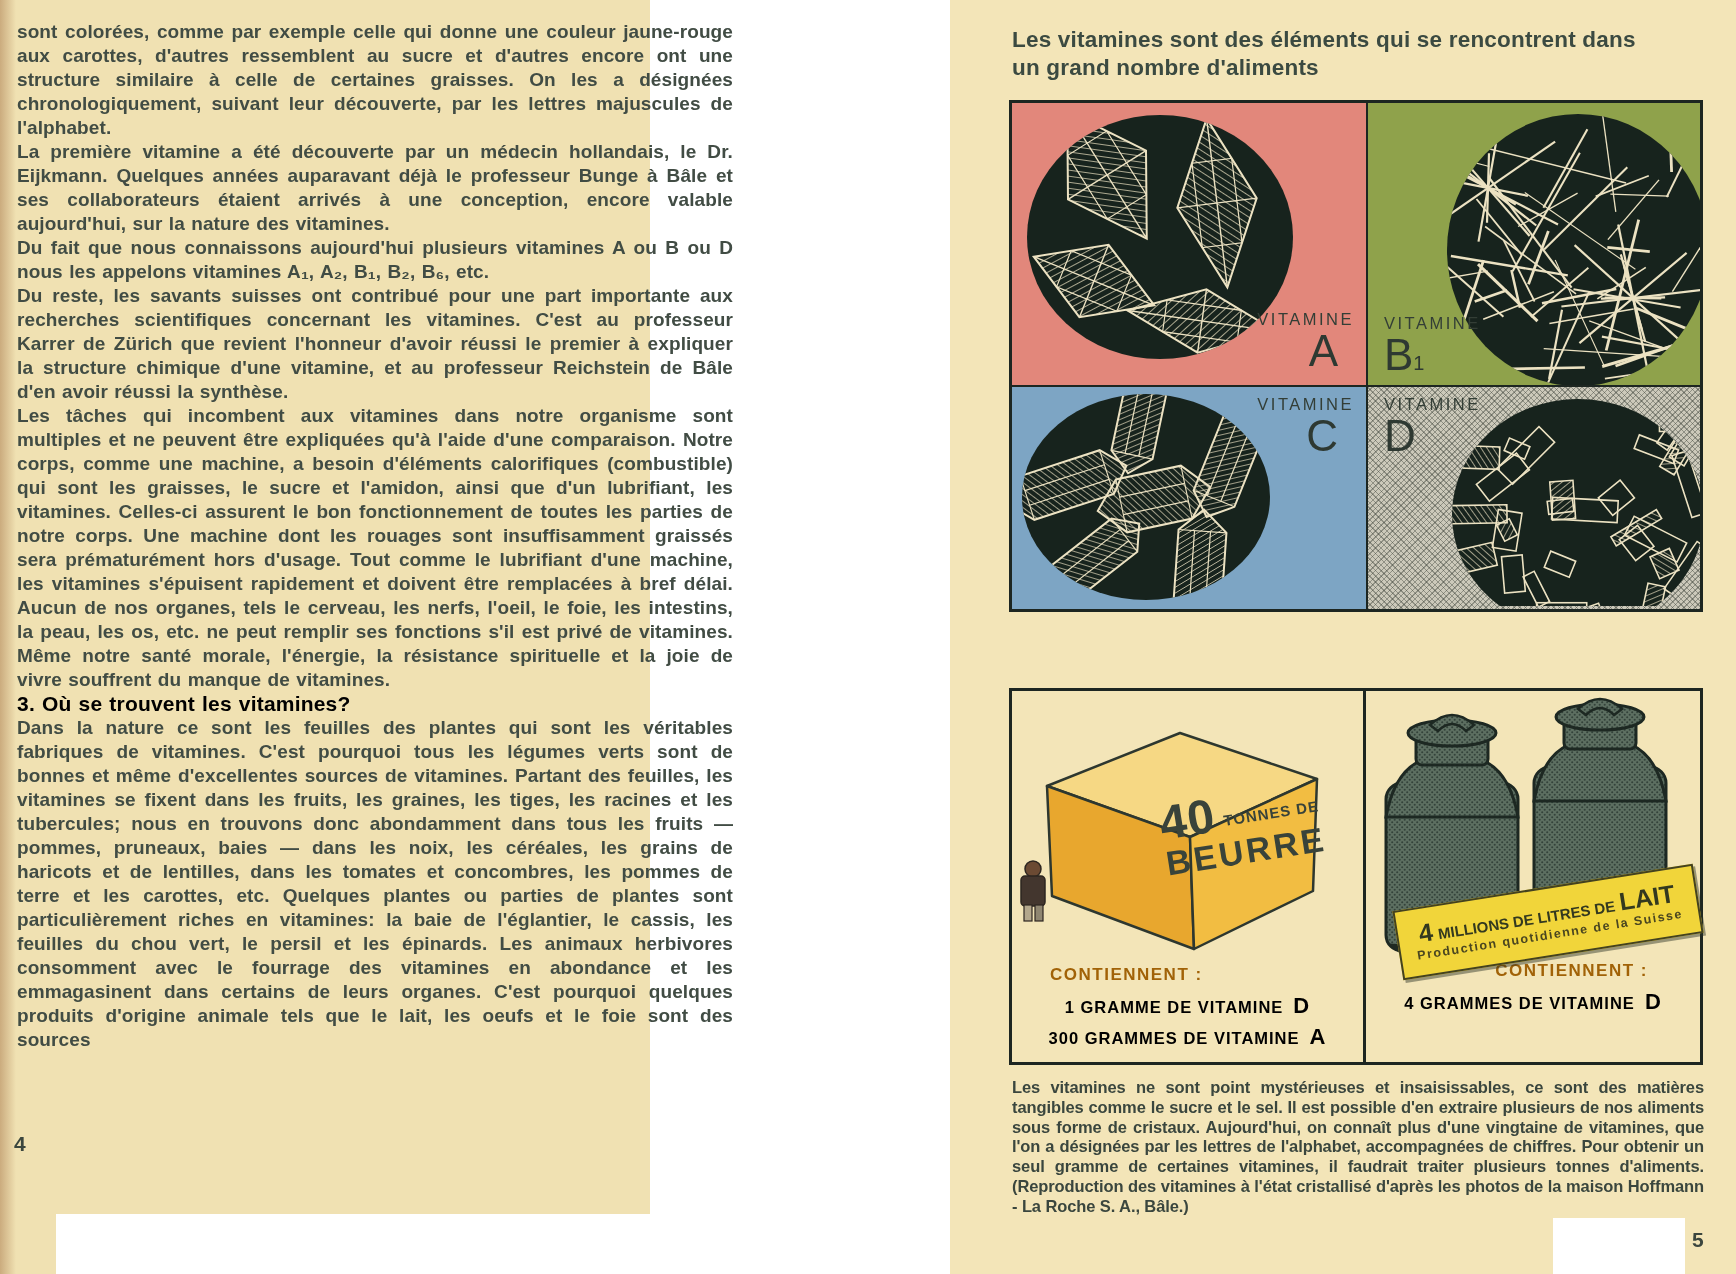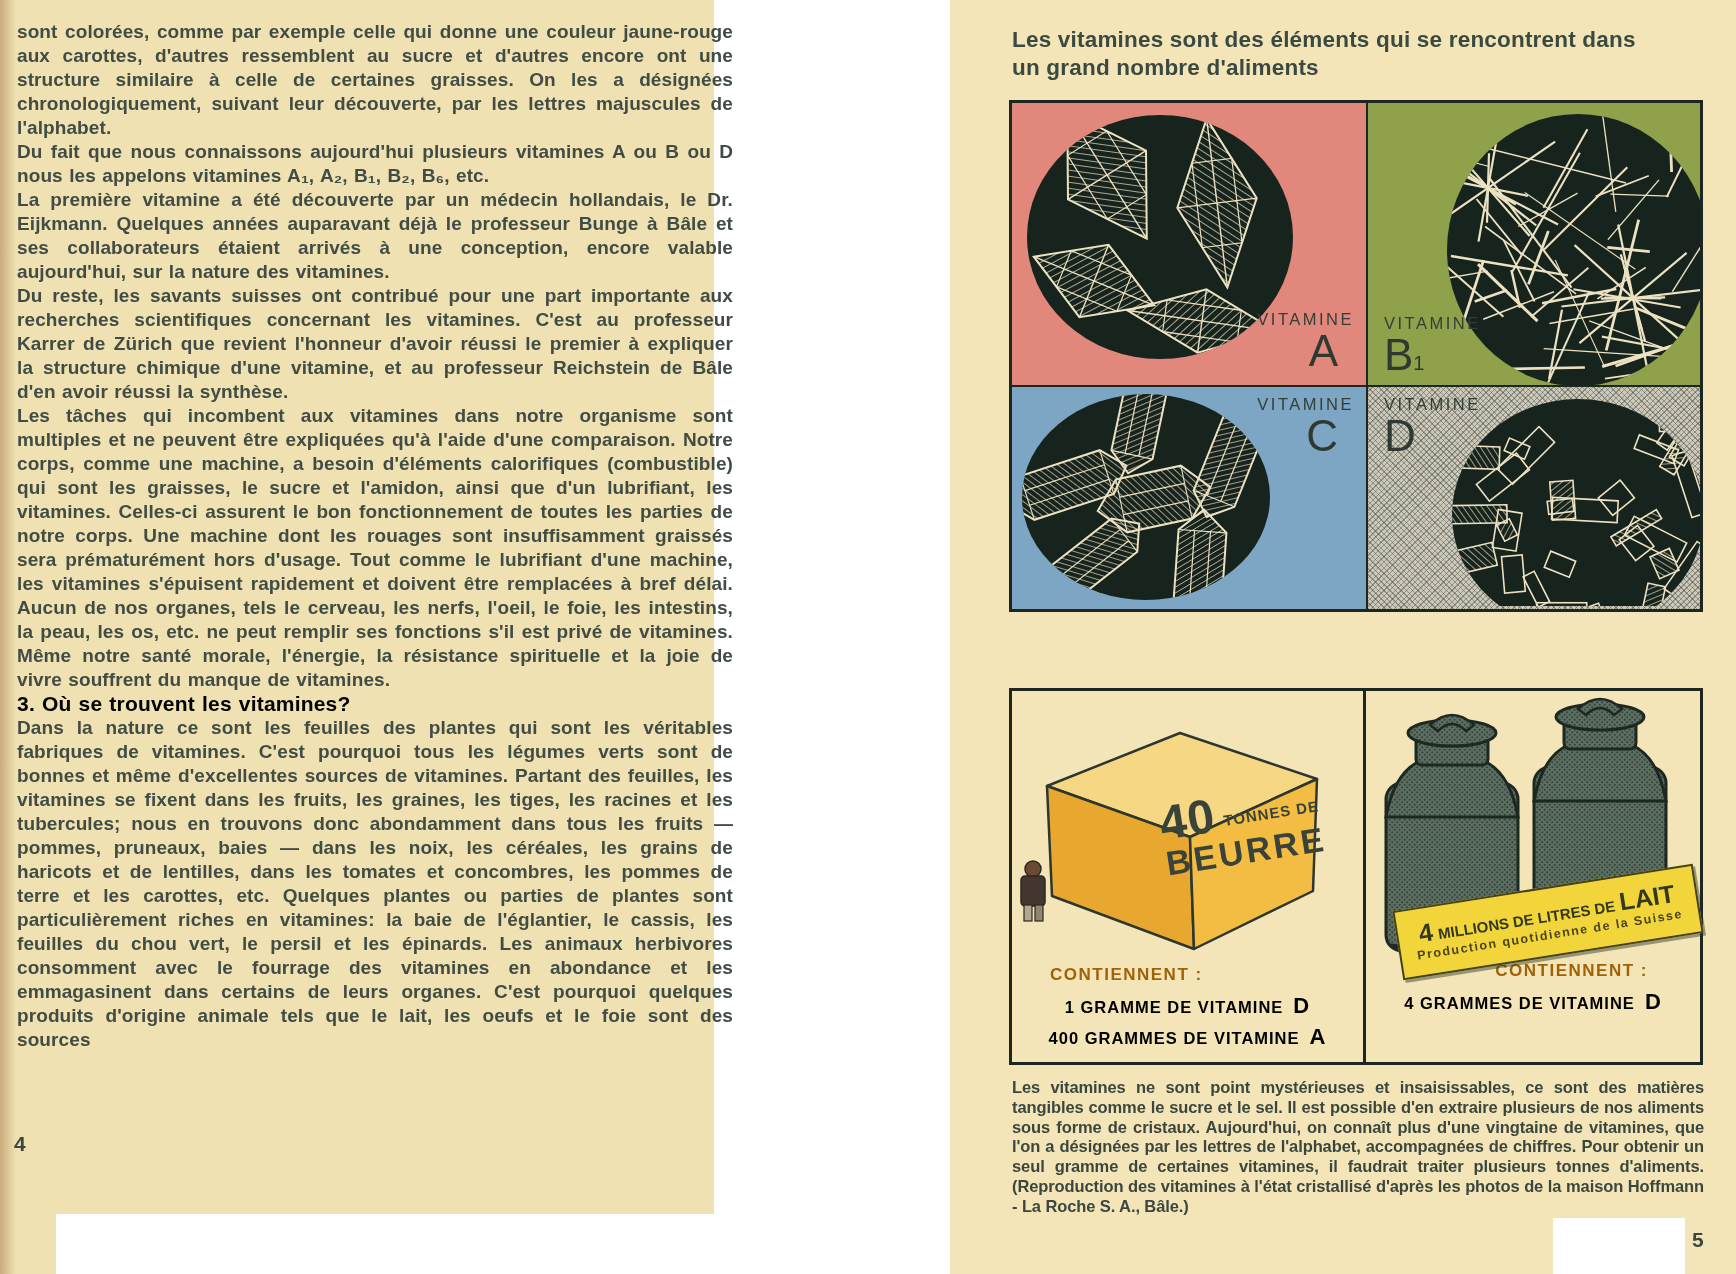--- a/index.html
+++ b/index.html
@@ -2,21 +2,21 @@
 <html lang="fr"><head>
 <meta charset="utf-8">
 <style>
   html,body{margin:0;padding:0;}
   body{
     width:1736px;height:1274px;position:relative;background:#ffffff;overflow:hidden;
     font-family:"Liberation Sans","DejaVu Sans",sans-serif;
   }
   
   .page{position:absolute;top:0;height:1274px;}
-  #left-page{left:0;width:714px;background:#f0e1b2;}
+  #left-page{left:0;width:650px;background:#f0e1b2;}
   #left-page::before{
     content:"";position:absolute;left:0;top:0;width:16px;height:100%;
     background:linear-gradient(90deg,rgba(166,118,74,.5),rgba(166,118,74,0));
   }
   #right-page{left:950px;width:786px;background:#f3e5b8;padding-left:35px;}
   #right-page::after{
     content:"";position:absolute;right:0;top:0;width:10px;height:100%;
     background:linear-gradient(270deg,rgba(160,120,70,.35),rgba(160,120,70,0));
   }
   .corner-patch{position:absolute;background:#ffffff;}
@@ -140,22 +140,22 @@
       </clipPath>
     <clipPath id="clipD">
         <ellipse cx="210" cy="128" rx="126" ry="116"></ellipse>
       </clipPath>
   </defs>
 </svg>
 
 <div id="left-page" class="page">
   <div id="body-text">
     <p>sont colorées, comme par exemple celle qui donne une couleur jaune-rouge aux carottes, d'autres ressemblent au sucre et d'autres encore ont une structure similaire à celle de certaines graisses. On les a désignées chronologiquement, suivant leur découverte, par les lettres majuscules de l'alphabet.</p>
+    <p>La première vitamine a été découverte par un médecin hollandais, le Dr. Eijkmann. Quelques années auparavant déjà le professeur Bunge à Bâle et ses collaborateurs étaient arrivés à une conception, encore valable aujourd'hui, sur la nature des vitamines.</p>
     <p>Du fait que nous connaissons aujourd'hui plusieurs vitamines A ou B ou D nous les appelons vitamines A₁, A₂, B₁, B₂, B₆, etc.</p>
-    <p>La première vitamine a été découverte par un médecin hollandais, le Dr. Eijkmann. Quelques années auparavant déjà le professeur Bunge à Bâle et ses collaborateurs étaient arrivés à une conception, encore valable aujourd'hui, sur la nature des vitamines.</p>
     <p>Du reste, les savants suisses ont contribué pour une part importante aux recherches scientifiques concernant les vitamines. C'est au professeur Karrer de Zürich que revient l'honneur d'avoir réussi le premier à expliquer la structure chimique d'une vitamine, et au professeur Reichstein de Bâle d'en avoir réussi la synthèse.</p>
     <p>Les tâches qui incombent aux vitamines dans notre organisme sont multiples et ne peuvent être expliquées qu'à l'aide d'une comparaison. Notre corps, comme une machine, a besoin d'éléments calorifiques (combustible) qui sont les graisses, le sucre et l'amidon, ainsi que d'un lubrifiant, les vitamines. Celles-ci assurent le bon fonctionnement de toutes les parties de notre corps. Une machine dont les rouages sont insuffisamment graissés sera prématurément hors d'usage. Tout comme le lubrifiant d'une machine, les vitamines s'épuisent rapidement et doivent être remplacées à bref délai. Aucun de nos organes, tels le cerveau, les nerfs, l'oeil, le foie, les intestins, la peau, les os, etc. ne peut remplir ses fonctions s'il est privé de vitamines. Même notre santé morale, l'énergie, la résistance spirituelle et la joie de vivre souffrent du manque de vitamines.</p>
     <p id="section-heading">3. Où se trouvent les vitamines?</p>
     <p>Dans la nature ce sont les feuilles des plantes qui sont les véritables fabriques de vitamines. C'est pourquoi tous les légumes verts sont de bonnes et même d'excellentes sources de vitamines. Partant des feuilles, les vitamines se fixent dans les fruits, les graines, les tiges, les racines et les tubercules; nous en trouvons donc abondamment dans tous les fruits — pommes, pruneaux, baies — dans les noix, les céréales, les grains de haricots et de lentilles, dans les tomates et concombres, les pommes de terre et les carottes, etc. Quelques plantes ou parties de plantes sont particulièrement riches en vitamines: la baie de l'églantier, le cassis, les feuilles du chou vert, le persil et les épinards. Les animaux herbivores consomment avec le fourrage des vitamines en abondance et les emmagasinent dans certains de leurs organes. C'est pourquoi quelques produits d'origine animale tels que le lait, les oeufs et le foie sont des sources</p>
   </div>
   <div class="page-number" id="pn4">4</div>
   <div class="corner-patch" id="patch-left"></div>
 </div>
 
 <div id="right-page" class="page">
@@ -442,21 +442,21 @@
       </svg>
       <div id="butter-text">
         <div class="bt-row1">
           <span class="bt-amount">40</span>
           <span class="bt-unit">TONNES DE</span>
         </div>
         <div class="bt-product">BEURRE</div>
       </div>
       <div class="contains">CONTIENNENT :</div>
       <div class="cline"><span>1 GRAMME DE VITAMINE</span><span class="cletter">D</span></div>
-      <div class="cline"><span>400 GRAMMES DE VITAMINE</span><span class="cletter">A</span></div>
+      <div class="cline"><span>300 GRAMMES DE VITAMINE</span><span class="cletter">A</span></div>
     </div>
 
     <div id="milk-cell">
       <svg id="milkSvg" class="cell-svg" width="334" height="262" viewBox="0 0 334 262">
           <g>
             <rect x="168" y="76" width="132" height="168" rx="16" fill="url(#pdots)" stroke="#1d2822" stroke-width="3"></rect>
             <path d="M168,110 Q176,66 202,54 L266,54 Q292,66 300,110 Z" fill="url(#pdots)" stroke="#1d2822" stroke-width="3"></path>
             <rect x="198" y="28" width="72" height="30" rx="6" fill="url(#pdots)" stroke="#1d2822" stroke-width="3"></rect>
             <ellipse cx="234" cy="26" rx="44" ry="13" fill="url(#pdots)" stroke="#1d2822" stroke-width="3"></ellipse>
             <path d="M212,18 Q234,-2 256,18 L248,24 Q234,10 220,24 Z" fill="url(#pdots)" stroke="#1d2822" stroke-width="2.5"></path>

